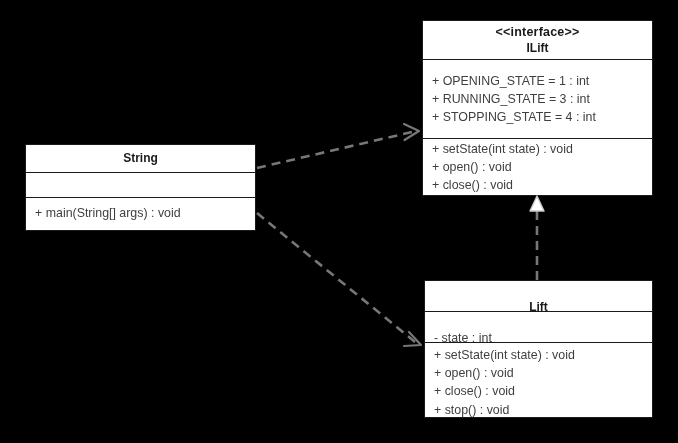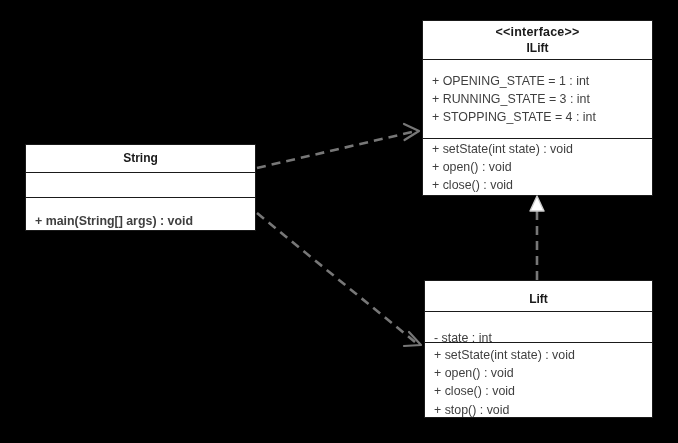--- a/index.html
+++ b/index.html
@@ -92,33 +92,32 @@
   }
   #class-client .title-compartment {
     height: 27px;
     padding-top: 5px;
   }
   #class-client .attr-compartment {
     height: 25px;
   }
   #class-client .method-compartment {
     height: 33px;
-    padding-top: 14px;
-    font-weight: bold;
+    padding-top: 6px;
   }
 
   #class-lift {
     left: 424px;
     top: 280px;
     width: 229px;
     height: 138px;
   }
   #class-lift .title-compartment {
     height: 30px;
-    padding-top: 10px;
+    padding-top: 18px;
   }
   #class-lift .attr-compartment {
     height: 31px;
     padding-top: 17px;
   }
   #class-lift .method-compartment {
     height: 75px;
     padding-top: 3px;
   }
 

